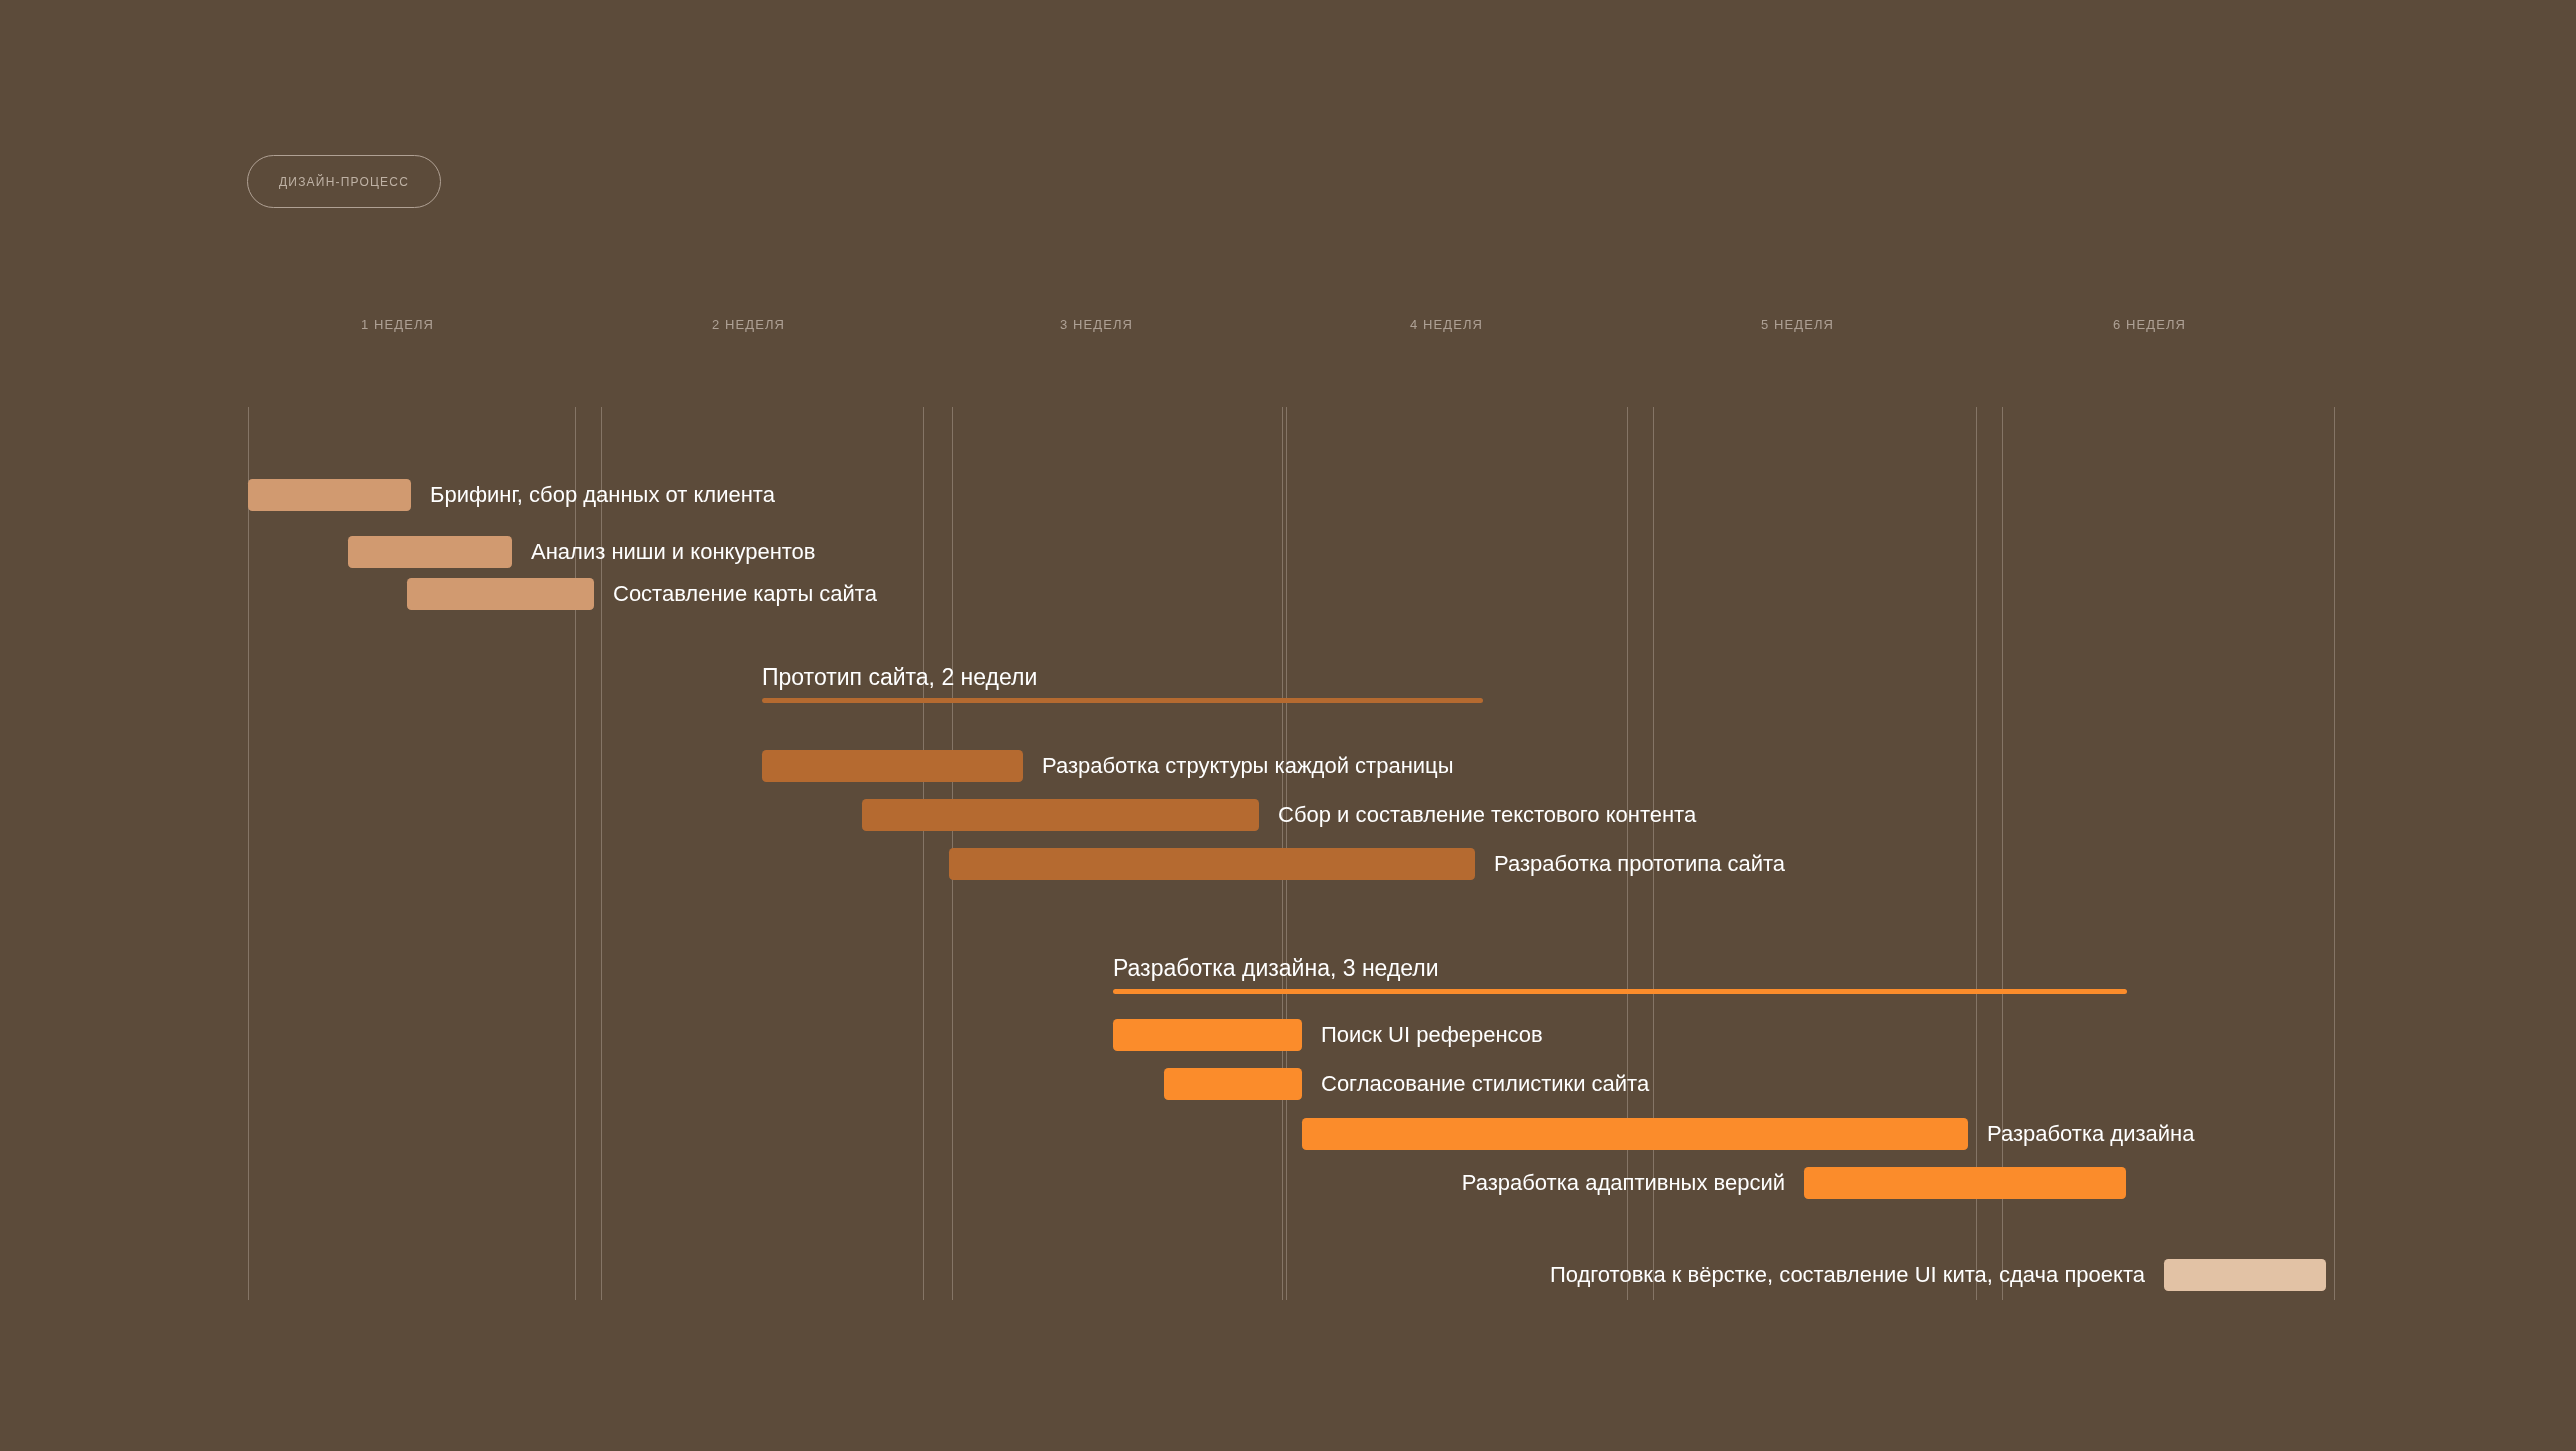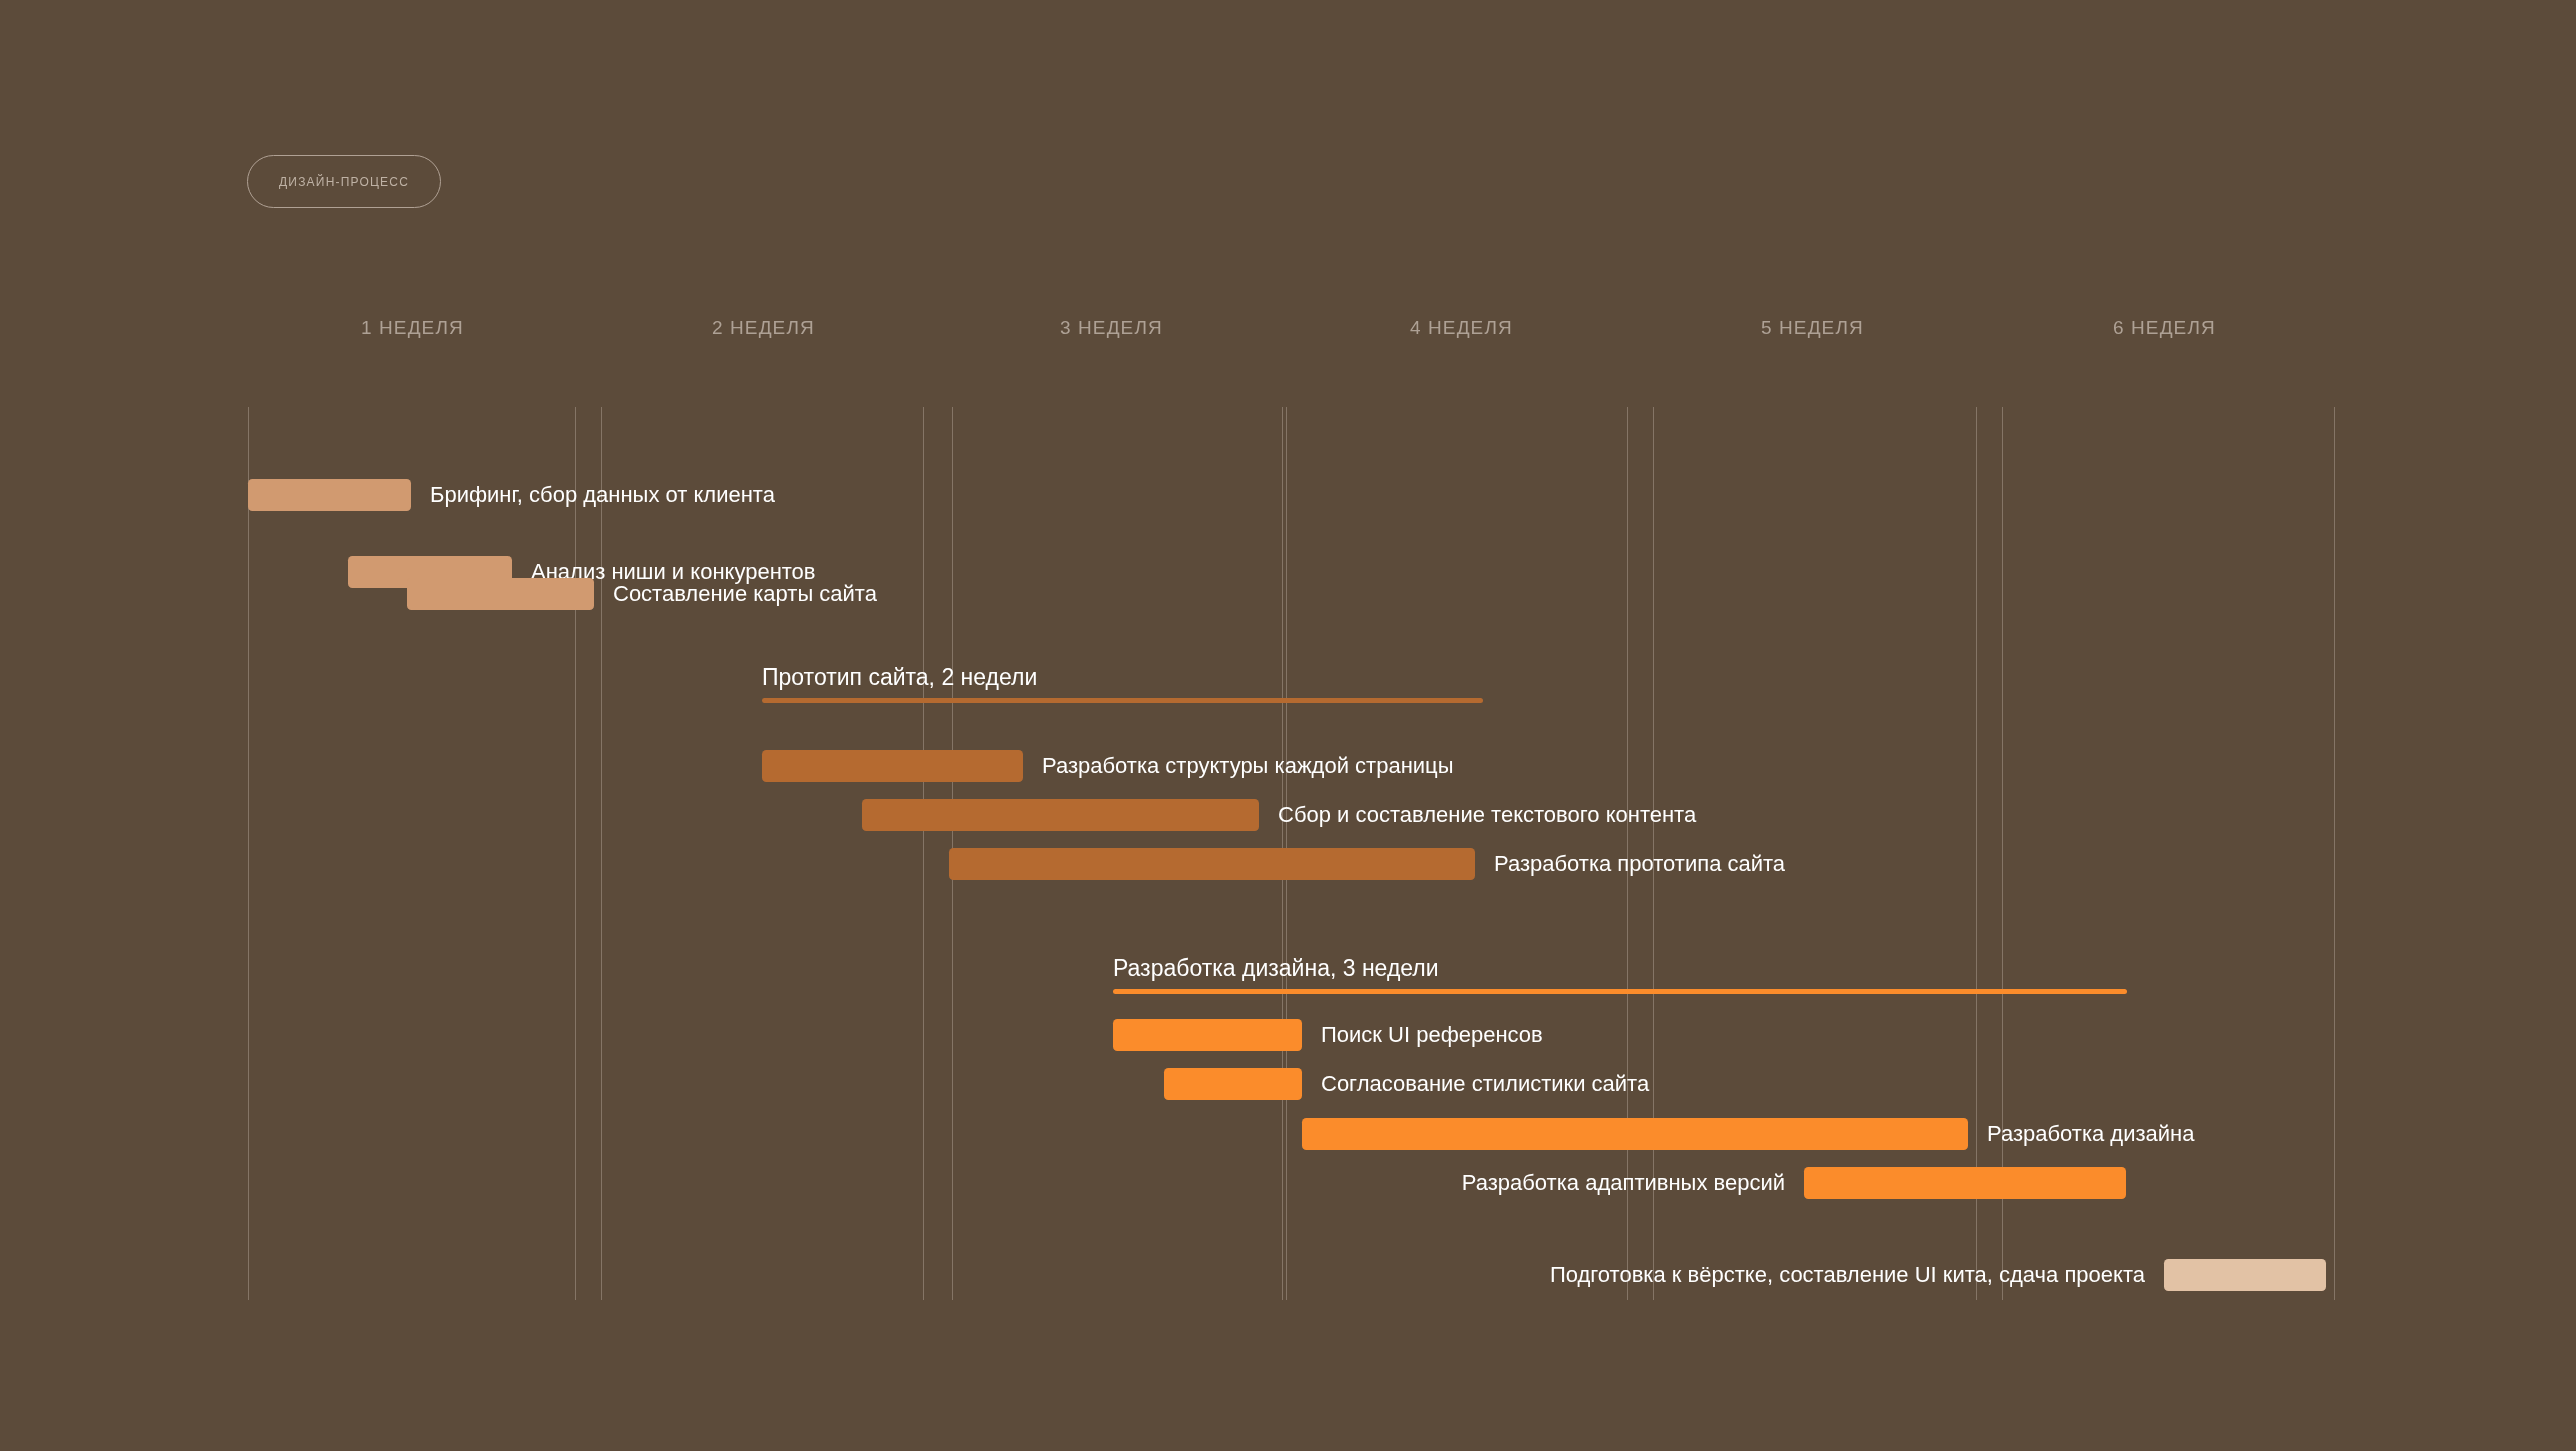--- a/index.html
+++ b/index.html
@@ -39,21 +39,21 @@
   
   #week-axis {
     position: absolute;
     left: 0; top: 317px;
     width: 2576px; height: 25.6px;
   }
   .week-label {
     position: absolute;
     top: 0;
     color: #AEA195;
-    font-size: 19px;
+    font-size: 13px;
     letter-spacing: 1.1px;
     white-space: nowrap;
   }
 
   
   #gridlines {
     position: absolute;
     left: 0; top: 407px;
     width: 2576px; height: 893px;
   }
@@ -145,21 +145,21 @@
       <div class="gridline" style="left: 1976px; background: rgb(140, 125, 110);"></div>
       <div class="gridline" style="left: 2002px; background: rgb(140, 125, 110);"></div>
       <div class="gridline" style="left: 2334px; background: rgb(140, 125, 110);"></div>
     </div>
 
   <div id="chart-body">
       <div class="task-row" style="left: 248px; top: 479px; width: 163px;">
         <div class="task-bar" style="left: 0px; width: 100%; background: rgb(209, 154, 112);"></div>
         <div class="task-label right">Брифинг, сбор данных от клиента</div>
       </div>
-      <div class="task-row" style="left: 348px; top: 556px; width: 164px; border-radius: 14px;">
+      <div class="task-row" style="left: 348px; top: 536px; width: 164px; border-radius: 14px;">
         <div class="task-bar" style="left: 0px; width: 100%; background: rgb(209, 154, 112);"></div>
         <div class="task-label right">Анализ ниши и конкурентов</div>
       </div>
       <div class="task-row" style="left: 407px; top: 578px; width: 187px;">
         <div class="task-bar" style="left: 0px; width: 100%; background: rgb(209, 154, 112);"></div>
         <div class="task-label right">Составление карты сайта</div>
       </div>
       <div class="group-header" style="left: 762px; top: 655px; width: 721px; height: 48px;">
         <div class="group-title">Прототип сайта, 2 недели</div>
         <div class="group-rule" style="width: 721px; background: rgb(181, 106, 48);"></div>

